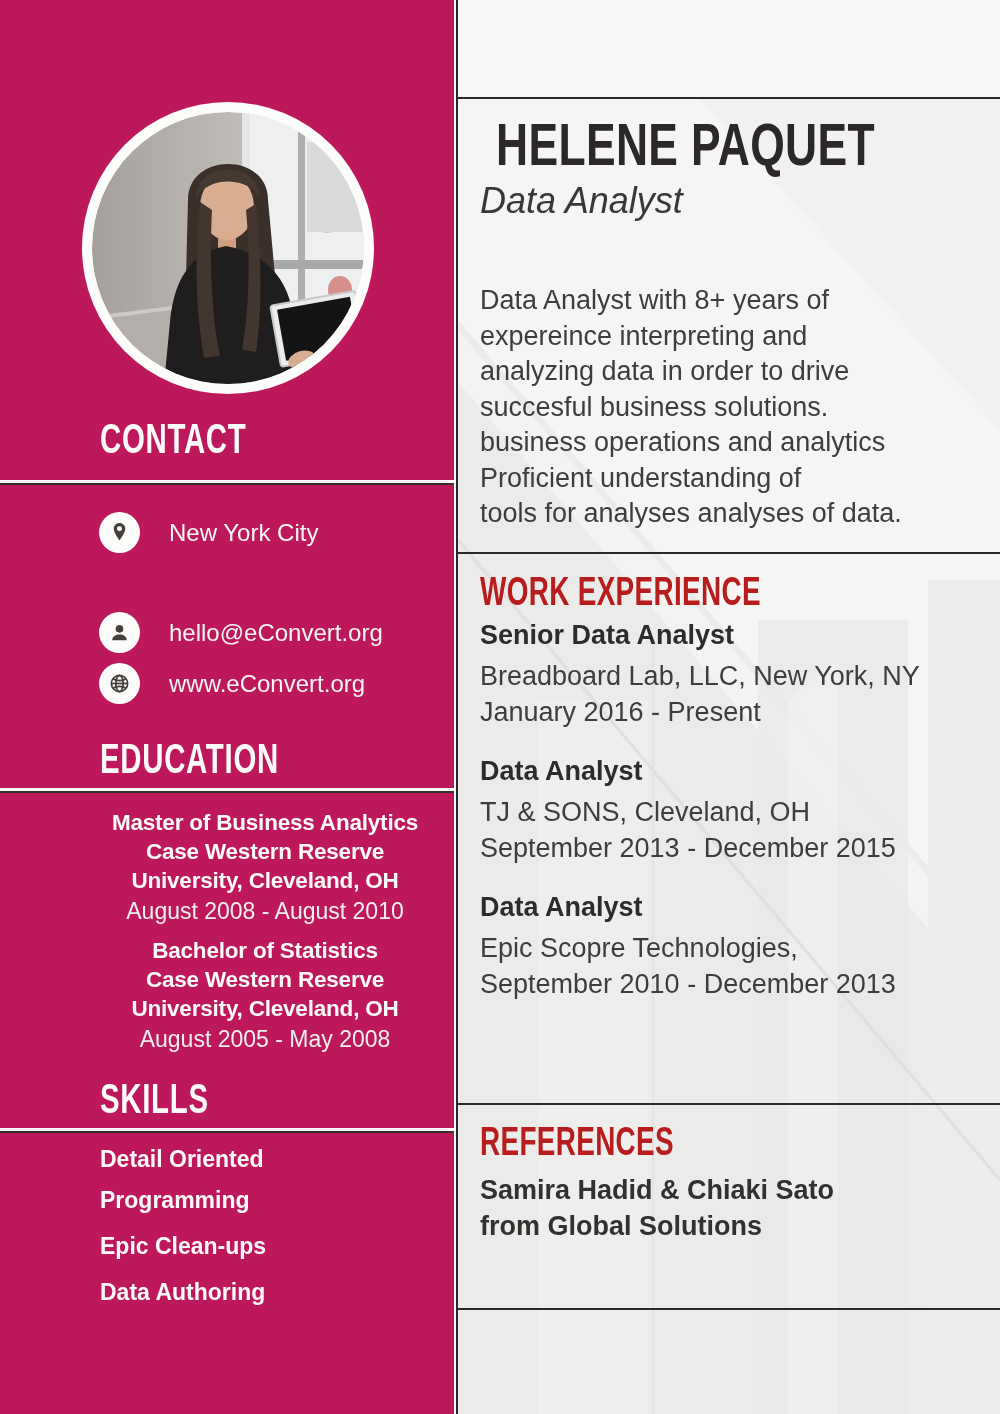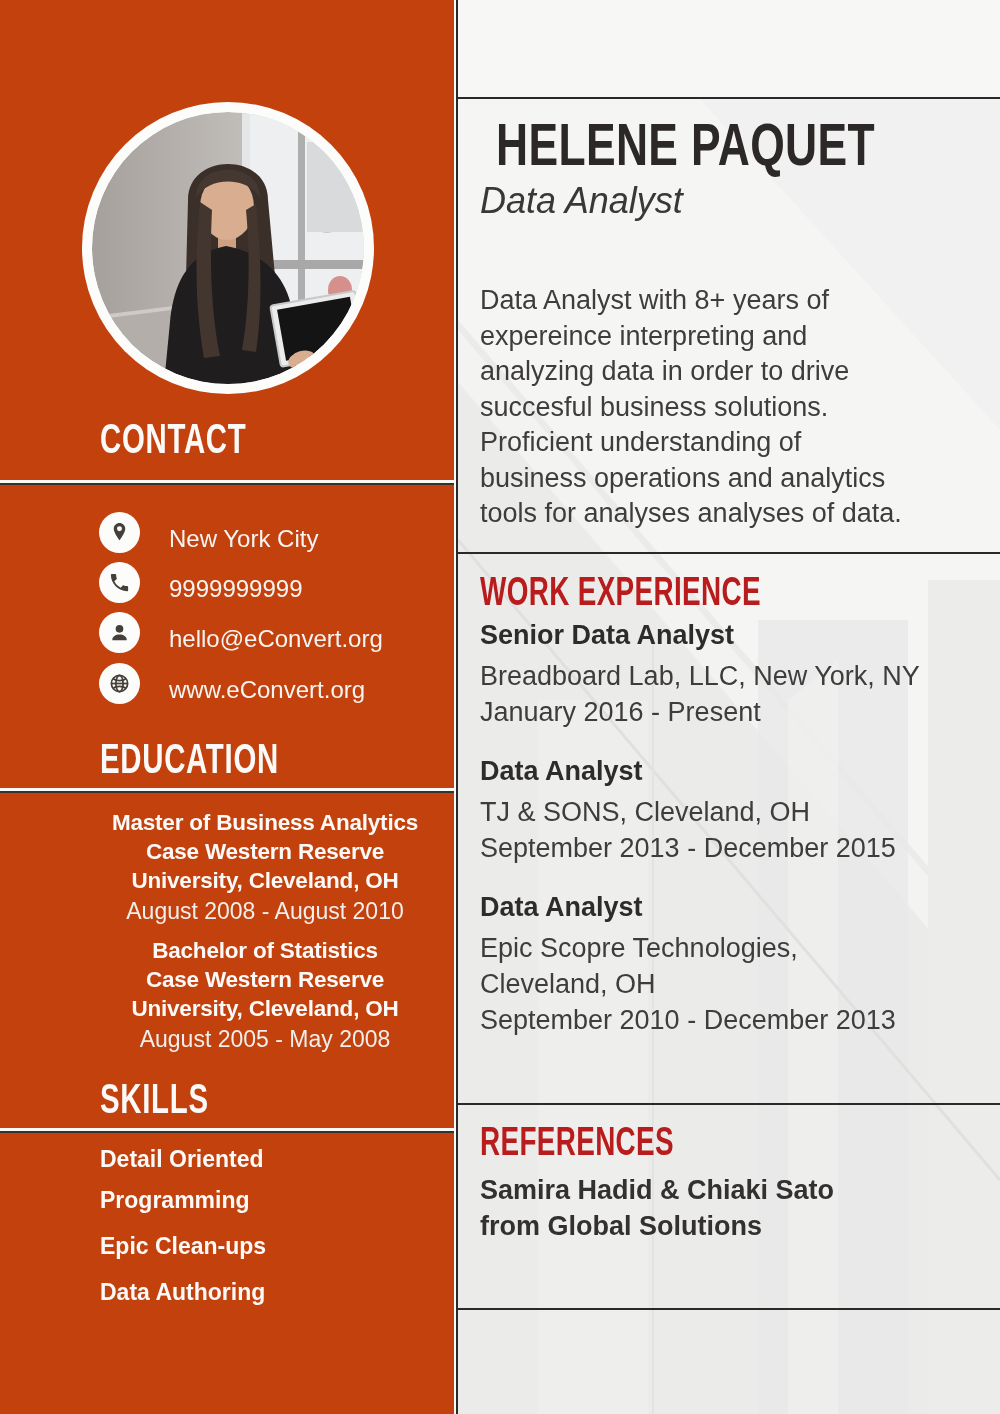--- a/index.html
+++ b/index.html
@@ -4,37 +4,37 @@
 <style>
   html,body{margin:0;padding:0;background:#e9e9e9;}
   .page{
     position:relative;width:1000px;height:1414px;overflow:hidden;
     background:#fbfbfa;
     font-family:"Liberation Sans","DejaVu Sans",sans-serif;
   }
   
   .bg-art{position:absolute;left:458px;top:0;width:542px;height:1414px;}
   
-  .sidebar{position:absolute;left:0;top:0;width:454px;height:1414px;background:#c2410c;}
+  .sidebar{position:absolute;left:0;top:0;width:454px;height:1414px;background:#be185d;}
   .photo-ring{
     position:absolute;left:82px;top:102px;width:292px;height:292px;border-radius:50%;
     background:#fcfcfb;box-sizing:border-box;padding:10px;
   }
   .photo-ring svg{display:block;width:272px;height:272px;border-radius:50%;}
   .side-h{
     position:absolute;left:100px;margin:0;color:#fbfaf9;
     font-size:42px;line-height:50px;font-weight:700;white-space:nowrap;
   }
   .cond{display:inline-block;transform:scaleX(0.70);transform-origin:left center;letter-spacing:1px;}
   .sep{
     position:absolute;left:0;width:454px;height:3px;background:#fbfaf9;
     border-bottom:2px solid #36312d;
   }
   .citem{
-    position:absolute;left:99px;height:41px;display:flex;align-items:flex-end;gap:29px;
+    position:absolute;left:99px;height:41px;display:flex;align-items:center;gap:29px;
   }
   .cicon{
     width:41px;height:41px;border-radius:50%;background:#fcfcfb;flex:0 0 41px;
     display:flex;align-items:center;justify-content:center;color:#453f3a;
   }
   .cicon svg{width:23px;height:23px;display:block;}
   .clabel{color:#f6f4f2;font-size:24px;white-space:nowrap;}
   .edu{position:absolute;left:100px;width:330px;text-align:center;}
   .edu-b{color:#fbfaf9;font-weight:700;font-size:22.5px;line-height:29px;letter-spacing:-0.2px;white-space:nowrap;}
   .edu-d{color:#f1efec;font-size:23px;line-height:30px;margin-top:1px;white-space:nowrap;}
@@ -131,28 +131,20 @@
 
     <div class="citem" style="top:512px">
       <span class="cicon">
         <svg viewBox="0 0 24 24">
             <path fill="currentColor" d="M12 2C8.7 2 6 4.7 6 8c0 4.5 6 12 6 12s6-7.5 6-12c0-3.3-2.7-6-6-6zm0 8.6A2.6 2.6 0 1 1 12 5.4a2.6 2.6 0 0 1 0 5.2z"></path>
           </svg>
       </span>
       <span class="clabel">New York City</span>
     </div>
 
-    <div class="citem" style="top:562px">
-      <span class="cicon">
-        <svg viewBox="0 0 24 24">
-            <path fill="currentColor" d="M6.6 10.8c1.4 2.8 3.8 5.1 6.6 6.6l2.2-2.2c.3-.3.7-.4 1-.2 1.1.4 2.3.6 3.6.6.6 0 1 .4 1 1V20c0 .6-.4 1-1 1C10.6 21 3 13.4 3 4c0-.6.4-1 1-1h3.5c.6 0 1 .4 1 1 0 1.2.2 2.4.6 3.6.1.3 0 .7-.2 1l-2.3 2.2z"></path>
-          </svg>
-      </span>
-      <span class="clabel">9999999999</span>
-    </div>
 
     <div class="citem" style="top:612px">
       <span class="cicon">
         <svg viewBox="0 0 24 24">
             <circle cx="12" cy="8.2" r="4" fill="currentColor"></circle>
             <path fill="currentColor" d="M4.5 19.5c0-3.4 3.4-5.5 7.5-5.5s7.5 2.1 7.5 5.5v.5h-15v-.5z"></path>
           </svg>
       </span>
       <span class="clabel">hello@eConvert.org</span>
     </div>
@@ -201,22 +193,22 @@
     <div class="hline" style="top:97px"></div>
 
     <h1 class="name"><span class="cond">HELENE PAQUET</span></h1>
     <div class="jobtitle">Data Analyst</div>
 
     <div class="summary">
       <div class="sline">Data Analyst with 8+ years of</div>
       <div class="sline">expereince interpreting and</div>
       <div class="sline">analyzing data in order to drive</div>
       <div class="sline">succesful business solutions.</div>
+      <div class="sline">business operations and analytics</div>
       <div class="sline">Proficient understanding of</div>
-      <div class="sline">business operations and analytics</div>
       <div class="sline">tools for analyses analyses of data.</div>
     </div>
 
     <div class="hline" style="top:552px"></div>
     <h2 class="main-h" style="top:566px"><span class="cond">WORK EXPERIENCE</span></h2>
 
     <div class="job" style="top:618px">
       <h3>Senior Data Analyst</h3>
       <div class="jline">Breadboard Lab, LLC, New York, NY</div>
       <div class="jline">January 2016 - Present</div>
@@ -224,21 +216,20 @@
 
     <div class="job" style="top:754px">
       <h3>Data Analyst</h3>
       <div class="jline">TJ &amp; SONS, Cleveland, OH</div>
       <div class="jline">September 2013 - December 2015</div>
     </div>
 
     <div class="job" style="top:890px">
       <h3>Data Analyst</h3>
       <div class="jline">Epic Scopre Technologies,</div>
-      <div class="jline">Cleveland, OH</div>
       <div class="jline">September 2010 - December 2013</div>
     </div>
 
     <div class="hline" style="top:1103px"></div>
     <h2 class="main-h" style="top:1116px"><span class="cond">REFERENCES</span></h2>
 
     <div class="refs">
       <div class="rline">Samira Hadid &amp; Chiaki Sato</div>
       <div class="rline">from Global Solutions</div>
     </div>

